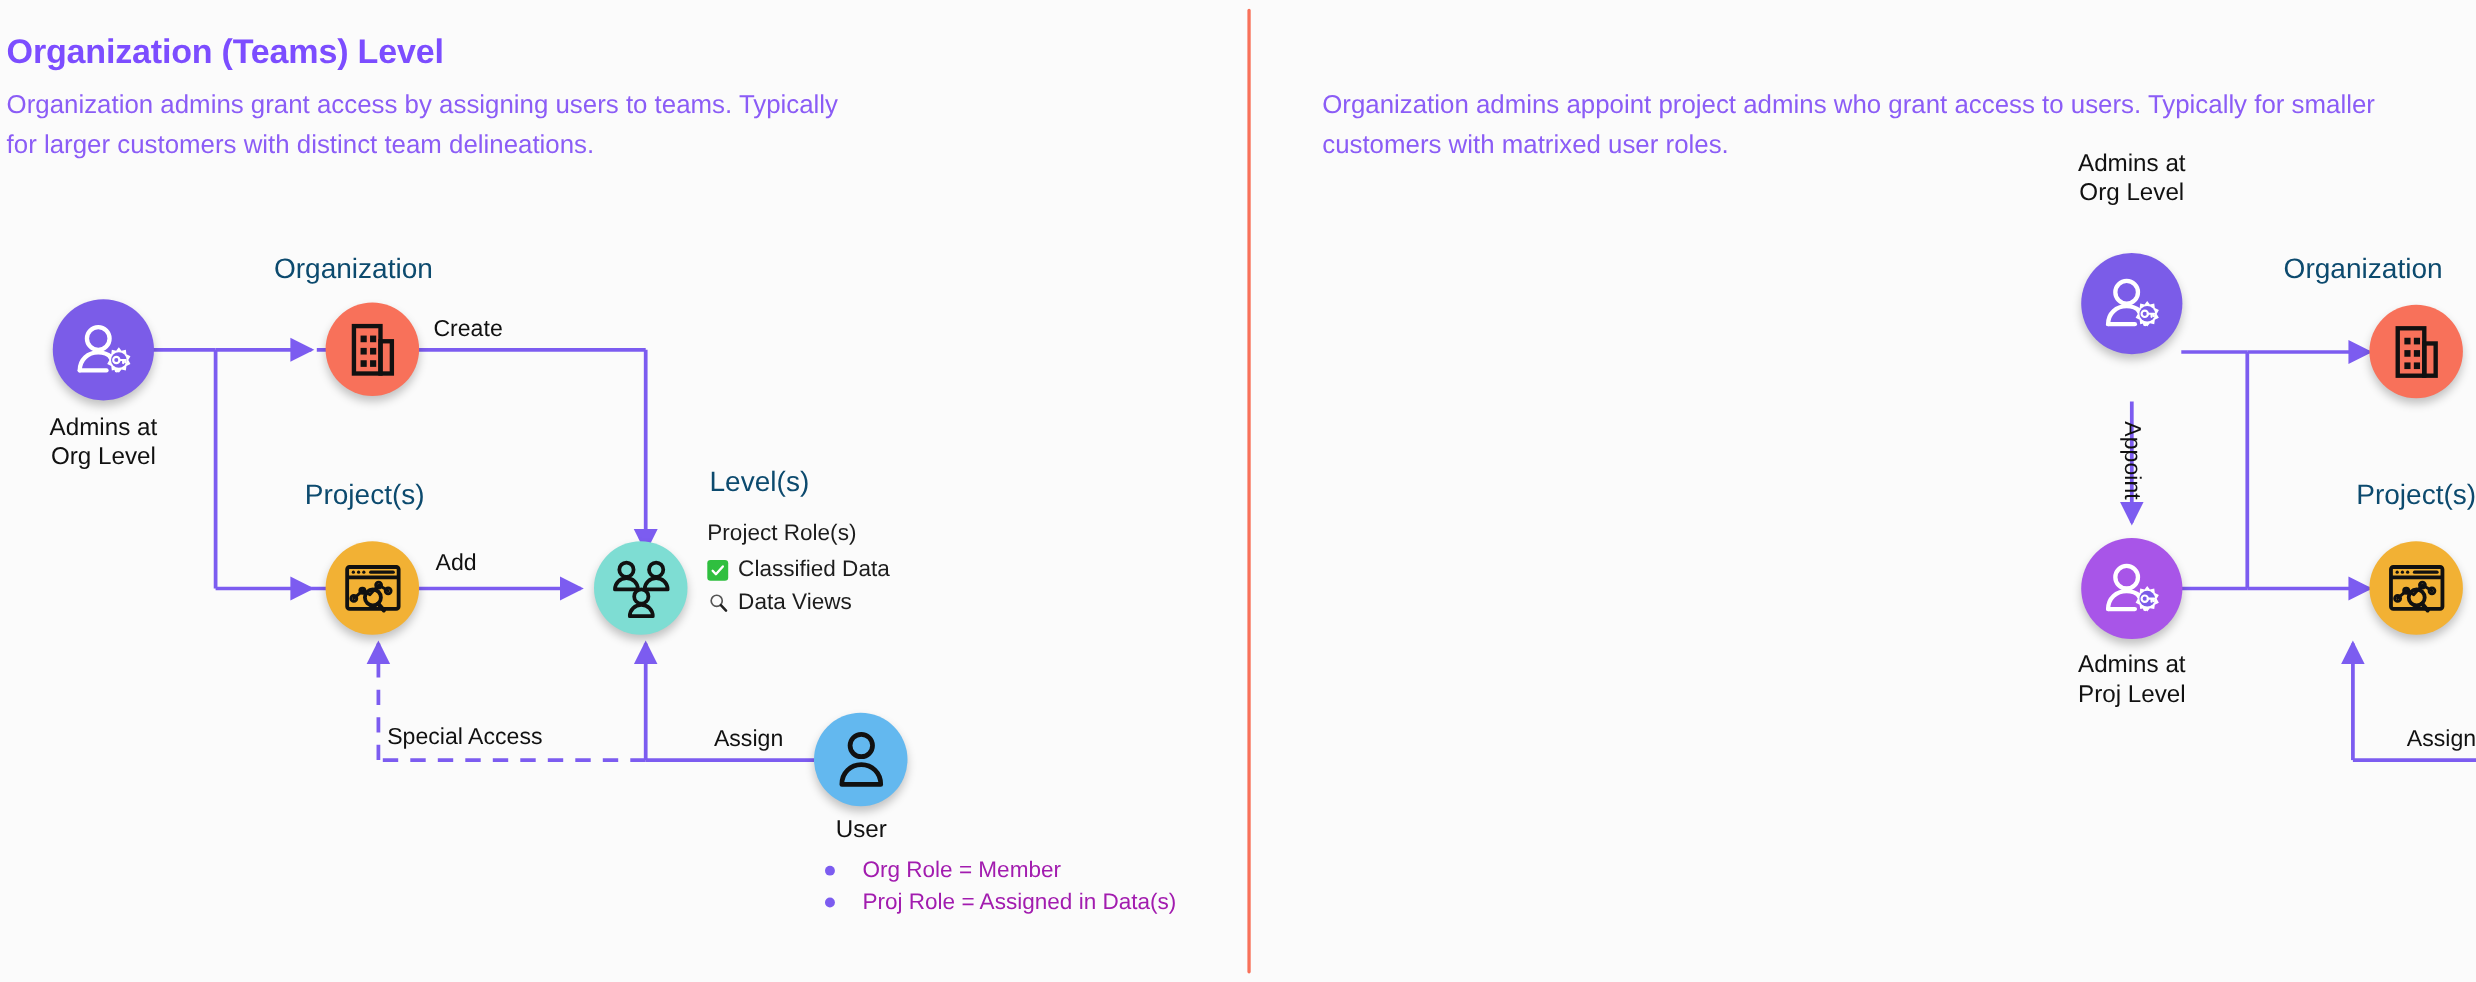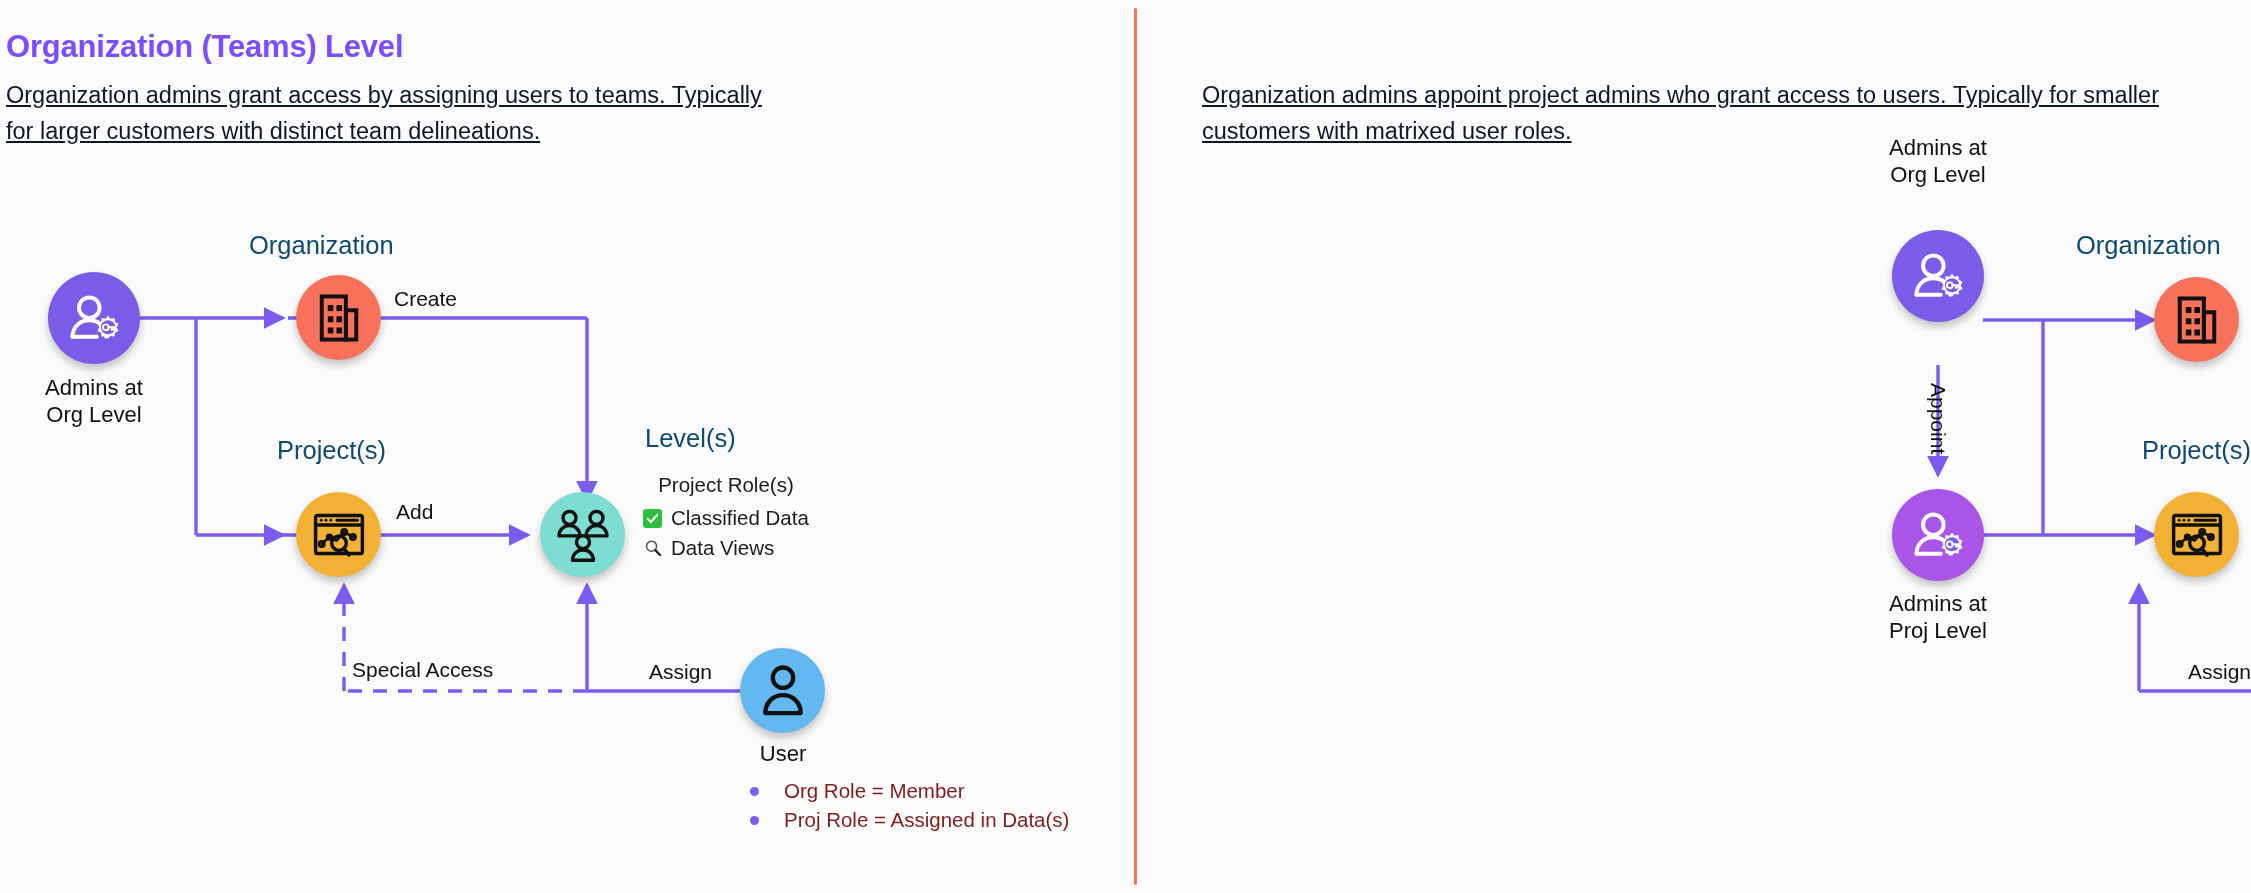--- a/index.html
+++ b/index.html
@@ -19,23 +19,22 @@
     background:#f8715a;border-radius:2px;
   }
 
   .panel-title{
     position:absolute;
     font-size:31px;font-weight:bold;color:#7c4dff;
     letter-spacing:-0.2px;white-space:nowrap;
   }
   .panel-desc{
     position:absolute;
-    font-size:23.5px;color:#0f172a;line-height:36px;
+    font-size:23.5px;color:#8b5cf6;line-height:36px;
     white-space:pre-line;
-    text-decoration:underline;
   }
 
   
   .node{
     position:absolute;border-radius:50%;
     display:flex;align-items:center;justify-content:center;
     box-shadow:0 5px 9px rgba(0,0,0,0.23);
   }
   .node svg{display:block;}
 
@@ -46,32 +45,32 @@
   .node-cap{
     position:absolute;font-size:25.5px;color:#0c4a6e;white-space:nowrap;
   }
   .edge-label{
     position:absolute;font-size:21px;color:#111;white-space:nowrap;background:transparent;
   }
   .edge-label.rot{
     transform:rotate(90deg);transform-origin:left top;
   }
 
-  .roles{position:absolute;text-align:center;}
+  .roles{position:absolute;}
   .roles-title{font-size:20.5px;color:#1d1d1d;margin-bottom:9px;white-space:nowrap;}
   .role-row{display:flex;align-items:center;gap:9px;margin-bottom:6px;font-size:20.5px;color:#1d1d1d;white-space:nowrap;}
   .chk{
     width:19px;height:19px;border-radius:3px;background:#2fbf3f;
     display:inline-flex;align-items:center;justify-content:center;flex:0 0 auto;
   }
   .chk svg{display:block;}
   .mag{width:19px;height:19px;flex:0 0 auto;display:inline-flex;align-items:center;justify-content:center;}
 
   .bullets{position:absolute;}
-  .bullet-row{display:flex;align-items:center;margin-bottom:5px;font-size:20.5px;color:#7f1d1d;white-space:nowrap;}
+  .bullet-row{display:flex;align-items:center;margin-bottom:5px;font-size:20.5px;color:#a21caf;white-space:nowrap;}
   .dot{width:9px;height:9px;border-radius:50%;background:#7c5cf0;margin-right:25px;flex:0 0 auto;}
 
   svg.wires{position:absolute;left:0;top:0;overflow:visible;pointer-events:none;}
 </style>
 </head>
 <body>
 
 <svg width="0" height="0" style="position:absolute" aria-hidden="true">
 <defs>
   <g id="ic-admin">

